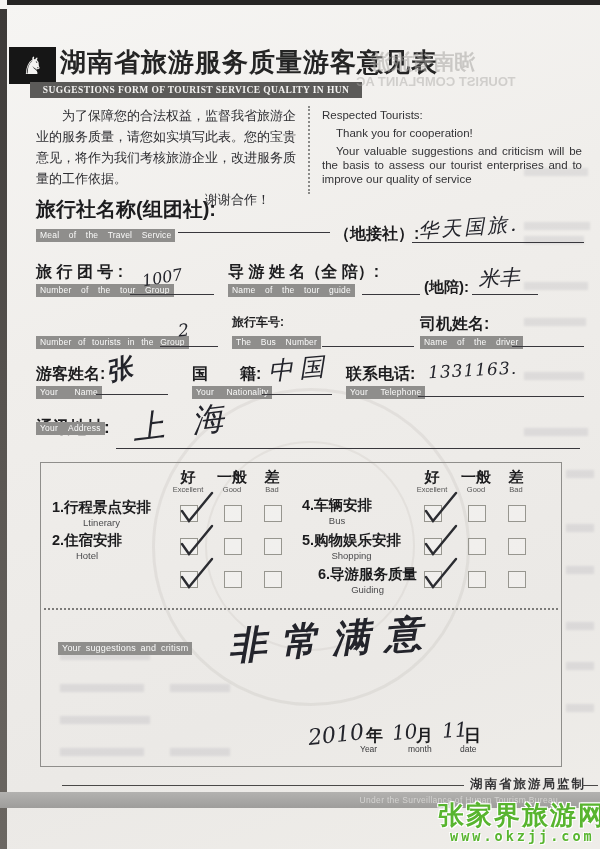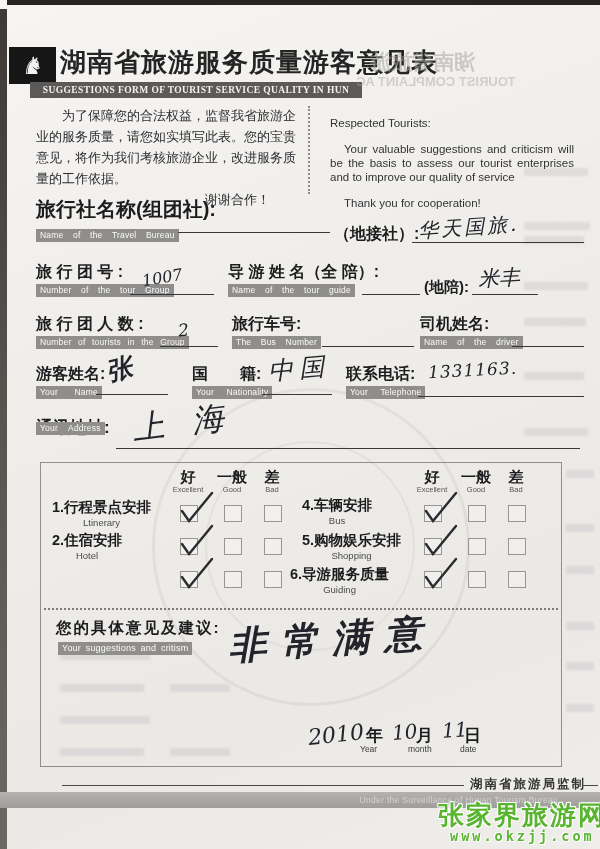--- a/index.html
+++ b/index.html
@@ -23,21 +23,21 @@
     letter-spacing:0.4px;white-space:nowrap;}
   .mirror{transform:scaleX(-1);color:#a9a7a4;white-space:nowrap;}
   
   .intro-cn{position:absolute;left:36px;top:105px;width:262px;font-family:"DejaVu Serif",serif;
     font-size:13px;line-height:21px;color:#2c2c30;}
   .intro-cn .body{text-indent:2em;}
   .intro-cn .closing{text-align:right;padding-right:28px;}
   .intro-divider{position:absolute;left:308px;top:106px;height:88px;border-left:2px dotted #8a8a88;}
   .intro-en{position:absolute;left:318px;top:104px;width:268px;font-size:11.5px;line-height:14px;
     color:#333336;text-align:justify;}
-  .intro-en p{margin:12px;text-indent:14px;}
+  .intro-en p{margin:4px;text-indent:14px;}
   .intro-en p.first{text-indent:0;}
   
   .lbl{position:absolute;font-weight:bold;color:#1c1c1e;white-space:nowrap;font-size:15px;}
   .chip{position:absolute;background:#8f8e8c;color:#fbfbfa;font-size:8.5px;line-height:11px;
     padding:1px 4px;white-space:nowrap;word-spacing:7px;letter-spacing:0.2px;}
   .ul{position:absolute;border-bottom:1.3px solid #38373c;height:0;}
   .hw{position:absolute;font-family:"DejaVu Serif",serif;font-style:italic;color:#23242b;
     white-space:nowrap;}
   
   .big-box{position:absolute;left:40px;top:462px;width:520px;height:303px;border:1.2px solid #8f8e8b;}
@@ -112,47 +112,46 @@
   <div class="abs mirror" style="left:370px;top:48px;font-size:21px;font-weight:bold;opacity:0.55">湖南省旅游</div>
   <div class="abs mirror" style="left:356px;top:74px;font-size:13px;font-weight:bold;opacity:0.45">TOURIST COMPLAINT AC</div>
 
   <div class="intro-cn">
     <div class="body">为了保障您的合法权益，监督我省旅游企业的服务质量，请您如实填写此表。您的宝贵意见，将作为我们考核旅游企业，改进服务质量的工作依据。</div>
     <div class="closing">谢谢合作！</div>
   </div>
   <div class="intro-divider"></div>
   <div class="intro-en">
     <p class="first">Respected Tourists:</p>
+    <p>Thank you for cooperation!</p>
     <p>Your valuable suggestions and criticism will be the basis to assess our tourist enterprises and to improve our quality of service</p>
-    <p>Thank you for cooperation!</p>
   </div>
 
   <div class="lbl" style="left:36px;top:196px;font-size:20px">旅行社名称(组团社):</div>
-  <div class="chip" style="left:36px;top:229px">Name of the Travel Bureau</div>
+  <div class="chip" style="left:36px;top:229px">Meal of the Travel Service</div>
   <div class="ul" style="left:178px;top:232px;width:152px"></div>
   <div class="lbl" style="left:334px;top:224px;font-size:16px">（地接社）:</div>
   <div class="hw" style="left:418px;top:214px;font-size:20px;transform:rotate(-4deg);letter-spacing:3px">华天国旅.</div>
   <div class="ul" style="left:412px;top:242px;width:172px"></div>
 
   <div class="lbl" style="left:36px;top:262px;font-size:16px">旅 行 团 号 :</div>
   <div class="chip" style="left:36px;top:284px">Number of the tour Group</div>
   <div class="hw" style="left:142px;top:268px;font-size:16px;transform:rotate(-10deg)">1007</div>
   <div class="ul" style="left:130px;top:294px;width:84px"></div>
   <div class="lbl" style="left:228px;top:262px;font-size:16px">导 游 姓 名（全 陪）:</div>
   <div class="chip" style="left:228px;top:284px">Name of the tour guide</div>
   <div class="ul" style="left:362px;top:294px;width:58px"></div>
   <div class="lbl" style="left:424px;top:278px">(地陪):</div>
   <div class="hw" style="left:478px;top:264px;font-size:21px;transform:rotate(-3deg)">米丰</div>
   <div class="ul" style="left:472px;top:294px;width:66px"></div>
 
-  <div class="lbl" style="left:36px;top:314px;font-size:16px">旅 行 团 人 数 :</div>
   <div class="chip" style="left:36px;top:336px;word-spacing:4px">Number of tourists in the Group</div>
   <div class="hw" style="left:178px;top:320px;font-size:17px;transform:rotate(-6deg)">2</div>
   <div class="ul" style="left:160px;top:346px;width:58px"></div>
-  <div class="lbl" style="left:232px;top:314px;font-size:16px">旅行车号:</div>
+  <div class="lbl" style="left:232px;top:314px;font-size:12px">旅行车号:</div>
   <div class="chip" style="left:232px;top:336px">The Bus Number</div>
   <div class="ul" style="left:322px;top:346px;width:92px"></div>
   <div class="lbl" style="left:420px;top:314px;font-size:16px">司机姓名:</div>
   <div class="chip" style="left:420px;top:336px">Name of the driver</div>
   <div class="ul" style="left:512px;top:346px;width:72px"></div>
 
   <div class="lbl" style="left:36px;top:364px;font-size:16px">游客姓名:</div>
   <div class="chip" style="left:36px;top:386px;word-spacing:14px">Your Name</div>
   <div class="hw" style="left:106px;top:352px;font-size:26px;transform:rotate(-14deg);font-weight:bold">张</div>
   <div class="ul" style="left:96px;top:394px;width:72px"></div>
@@ -257,37 +256,36 @@
   <div class="boxes" style="left:180px;top:571px">
     <span class="cb checked" style="left:0">
         <svg width="40" height="36" viewBox="0 0 40 36">
           <path d="M6 22 L13 32 L36 4" stroke="#2b2c31" stroke-width="2.4" fill="none" stroke-linecap="round"></path>
         </svg>
       </span>
     <span class="cb" style="left:44px"></span>
     <span class="cb" style="left:84px"></span>
   </div>
 
-  <div class="r-item" style="left:290px;top:565px">
+  <div class="r-item" style="left:318px;top:565px">
     <div class="r-cn">6.导游服务质量</div>
     <div class="r-en">Guiding</div>
   </div>
   <div class="boxes" style="left:424px;top:571px">
     <span class="cb checked" style="left:0">
         <svg width="40" height="36" viewBox="0 0 40 36">
           <path d="M6 22 L13 32 L36 4" stroke="#2b2c31" stroke-width="2.4" fill="none" stroke-linecap="round"></path>
         </svg>
       </span>
     <span class="cb" style="left:44px"></span>
     <span class="cb" style="left:84px"></span>
   </div>
 
   <div class="dotline"></div>
 
-  <div class="lbl" style="left:56px;top:618px;font-size:15.5px;letter-spacing:2px">您的具体意见及建议:</div>
   <div class="chip" style="left:58px;top:642px;font-size:9px;word-spacing:2px">Your suggestions and critism</div>
   <div class="hw" style="left:228px;top:614px;font-size:38px;transform:rotate(-4deg);letter-spacing:14px;font-weight:bold">非常满意</div>
 
   <div class="hw" style="left:308px;top:722px;font-size:22px;transform:rotate(-6deg)">2010</div>
   <div class="lbl" style="left:366px;top:724px;font-size:17px">年</div>
   <div class="abs" style="left:360px;top:744px;font-size:8.5px;color:#3a3a3c">Year</div>
   <div class="hw" style="left:392px;top:720px;font-size:20px;transform:rotate(-5deg)">10</div>
   <div class="lbl" style="left:416px;top:724px;font-size:17px">月</div>
   <div class="abs" style="left:408px;top:744px;font-size:8.5px;color:#3a3a3c">month</div>
   <div class="hw" style="left:442px;top:718px;font-size:20px;transform:rotate(-4deg)">11</div>

